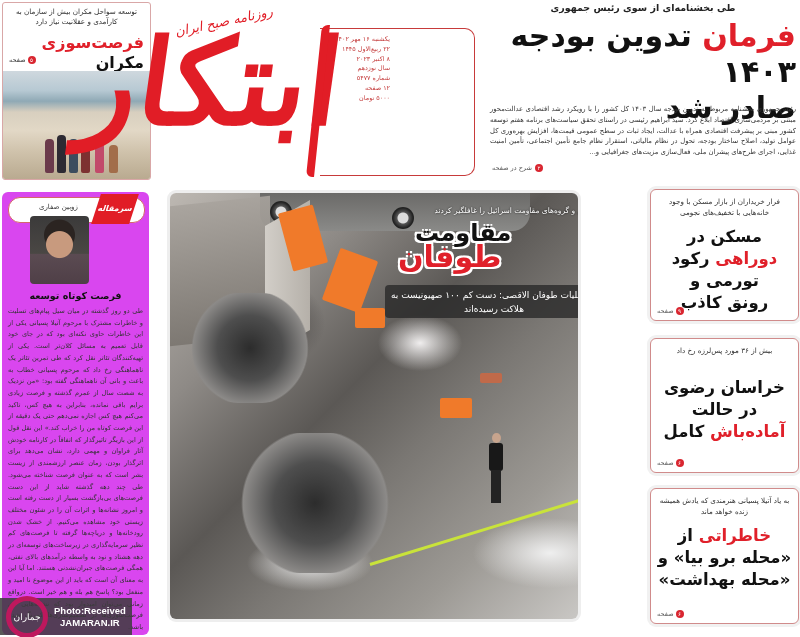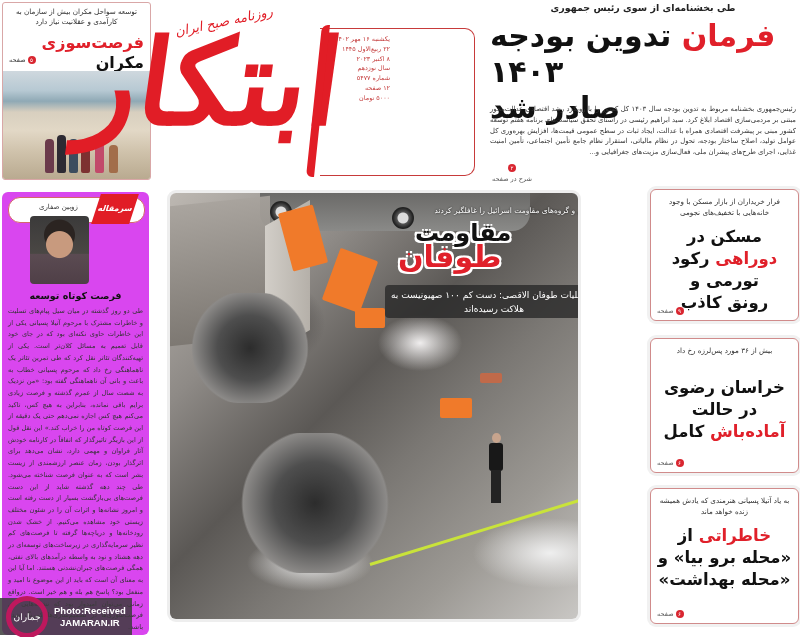--- a/index.html
+++ b/index.html
@@ -20,24 +20,24 @@
   .masthead { position:absolute; left:160px; top:0; width:330px; height:180px; }
   .logo { position:absolute; left:0; top:8px; width:180px; height:165px; color:#e11d26; font-family:"DejaVu Serif", serif; font-weight:bold; font-size:118px; line-height:150px; direction:rtl; text-align:center; transform:skewX(-8deg); letter-spacing:-6px; }
   .logo-sub { position:absolute; left:14px; top:14px; color:#e11d26; font-family:"DejaVu Serif", serif; font-size:13px; font-style:italic; direction:rtl; transform:rotate(-12deg); }
   .datebox { position:absolute; left:160px; top:28px; width:154px; height:146px; border:1.5px solid #c73a3a; border-radius:0 10px 10px 0; border-left:none; }
   .datebox:before { content:""; position:absolute; left:-6px; top:-4px; width:8px; height:152px; background:#e11d26; border-radius:6px 0 0 6px; transform:skewX(-6deg); }
   .datebox .lines { position:absolute; left:10px; top:6px; font-size:6.4px; line-height:9.8px; color:#c43a3a; direction:rtl; text-align:right; width:60px; }
 
   
   .lead { position:absolute; left:490px; top:0; width:306px; height:182px; }
   .lead .kicker { position:absolute; top:2px; left:0; right:0; text-align:center; direction:rtl; font-weight:bold; font-size:9.5px; color:#222; }
-  .lead .h1 { position:absolute; top:18px; left:0; right:0; text-align:left; direction:rtl; font-weight:bold; font-size:30px; line-height:36px; color:#111; letter-spacing:-1px; }
+  .lead .h1 { position:absolute; top:18px; left:0; right:0; text-align:right; direction:rtl; font-weight:bold; font-size:30px; line-height:36px; color:#111; letter-spacing:-1px; }
   .lead .h1 .red { color:#e0202a; }
   .lead .body { position:absolute; top:104px; left:0; right:0; direction:rtl; text-align:justify; font-size:6.8px; line-height:10.8px; color:#333; }
-  .lead .pageref { position:absolute; top:164px; left:2px; font-size:6.5px; color:#555; direction:rtl; display:flex; gap:3px; align-items:center;flex-direction:column; }
+  .lead .pageref { position:absolute; top:164px; left:2px; font-size:6.5px; color:#555; direction:rtl; display:flex; gap:3px; align-items:center; }
 
   
   .editorial { position:absolute; left:2px; top:192px; width:147px; height:443px; background:#d946ef; border-radius:6px; overflow:hidden; }
   .ed-tag { position:absolute; top:5px; left:6px; right:4px; height:24px; border:1.5px solid #d5666b; border-radius:12px; background:#fff; }
   .ed-tag .author { position:absolute; left:30px; top:5px; font-size:7px; color:#333; direction:rtl; }
   .ed-tag .label { position:absolute; right:10px; top:-4px; width:38px; height:30px; background:#e11d26; color:#fff; font-size:8px; font-weight:bold; text-align:center; line-height:30px; transform:skewX(-18deg); }
   .ed-photo { position:absolute; top:24px; left:28px; width:59px; height:68px; border-radius:4px;
      background: radial-gradient(circle at 50% 42%, #c89a7e 0 13px, transparent 14px),
                  radial-gradient(circle at 50% 28%, #2b2421 0 15px, transparent 16px),
                  linear-gradient(180deg,#3b3a3a 0%,#4a4744 55%,#5b4b52 56%,#4f3f47 100%); }

